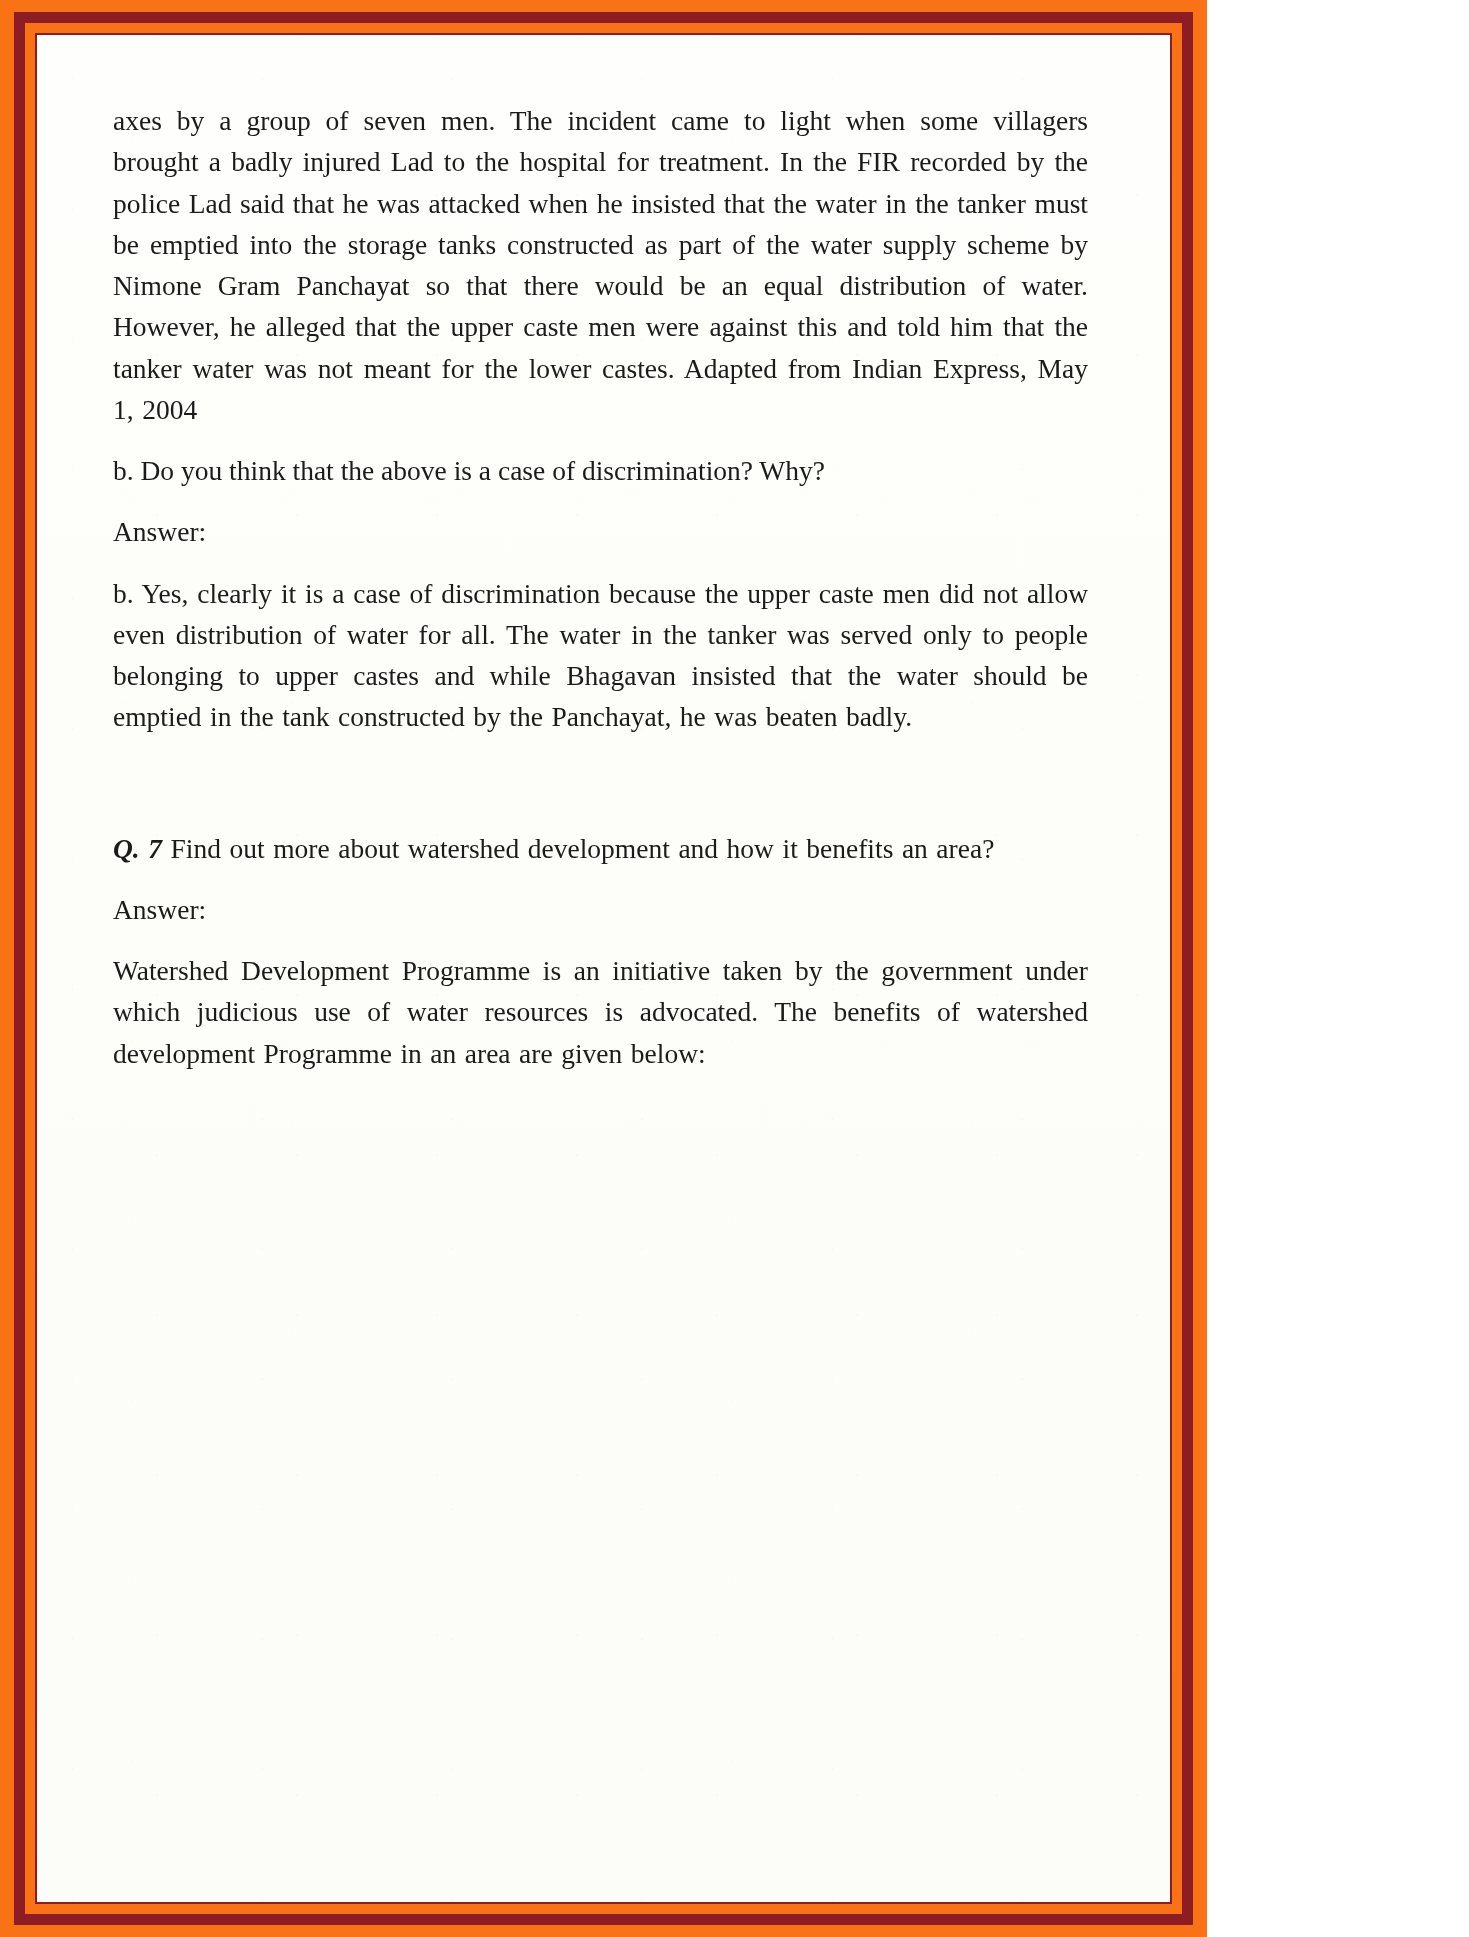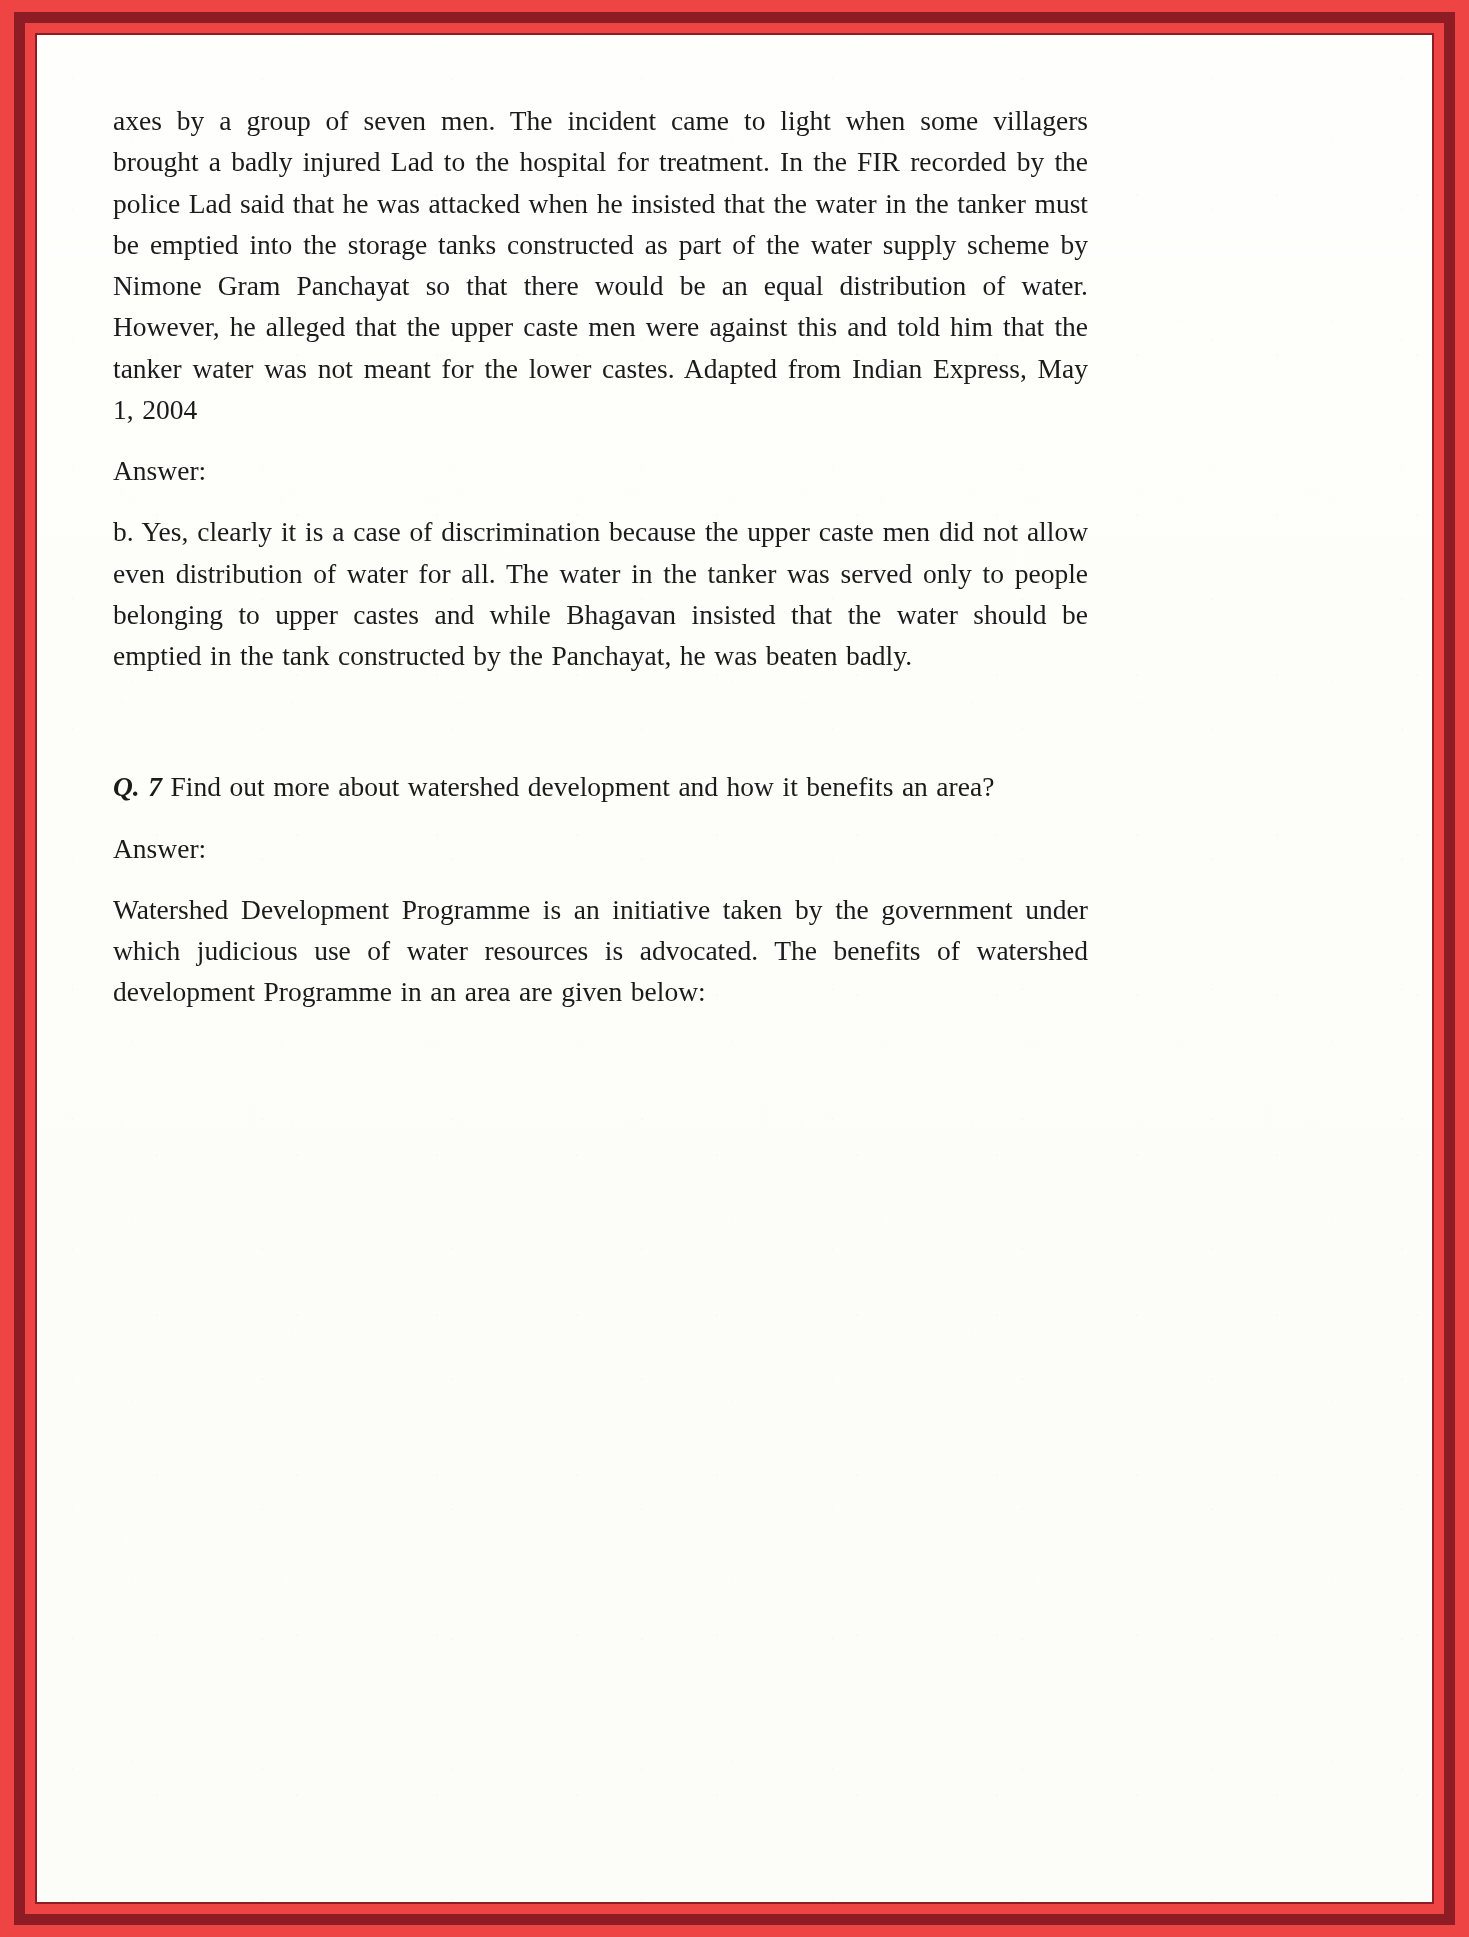--- a/index.html
+++ b/index.html
@@ -3,23 +3,23 @@
 <meta charset="utf-8">
 <style>
   html, body {
     margin: 0;
     padding: 0;
     background: #ffffff;
   }
 
   .page {
     position: relative;
-    width: 1469px;
+    width: 1207px;
     height: 1937px;
-    background: #ef4444;
+    background: #f97316;
     box-sizing: border-box;
     overflow: hidden;
   }
 
   
   .frame-outer {
     position: absolute;
     left: 14px;
     top: 12px;
     right: 14px;
@@ -105,20 +105,21 @@
   <div class="frame-outer"></div>
   <div class="frame-inner"></div>
   <div class="paper"></div>
   <div class="scan-noise"></div>
 
   <div class="content">
 
     <p class="para">axes by a group of seven men. The incident came to light when some villagers brought a badly injured Lad to the hospital for treatment. In the FIR recorded by the police Lad said that he was attacked when he insisted that the water in the tanker must be emptied into the storage tanks constructed as part of the water supply scheme by Nimone Gram Panchayat so that there would be an equal distribution of water. However, he alleged that the upper caste men were against this and told him that the tanker water was not meant for the lower castes. Adapted from Indian Express, May 1, 2004</p>
 
 
+    <p class="short">b. Do you think that the above is a case of discrimination?  Why?</p>
 
     <p class="short">Answer:</p>
 
 
     <p class="para">b. Yes, clearly it is a case of discrimination because the upper caste men did not allow even distribution of water for all. The water in the tanker was served only to people belonging to upper castes and while Bhagavan insisted that the water should be emptied in the tank constructed by the Panchayat, he was beaten badly.</p>
 
     <div class="spacer-big"></div>
 
     <p class="para"><span class="qnum">Q. 7</span><span> Find out more about watershed development and how it benefits an area?</span></p>
 

